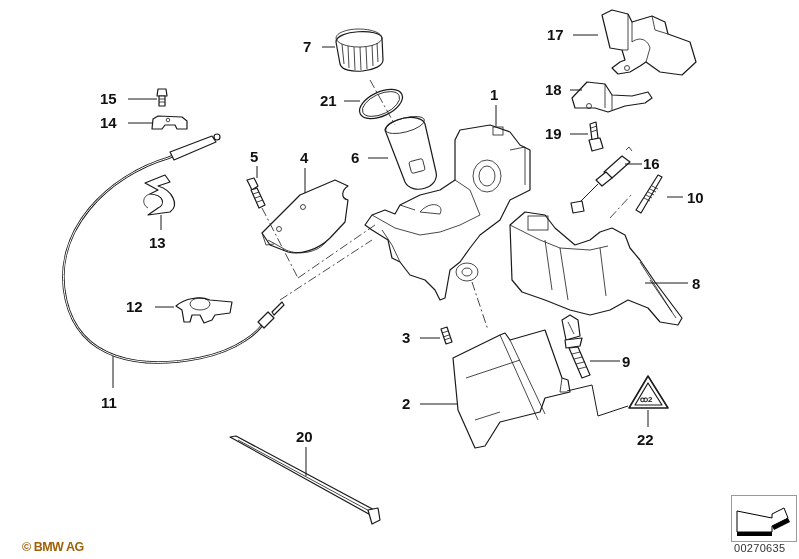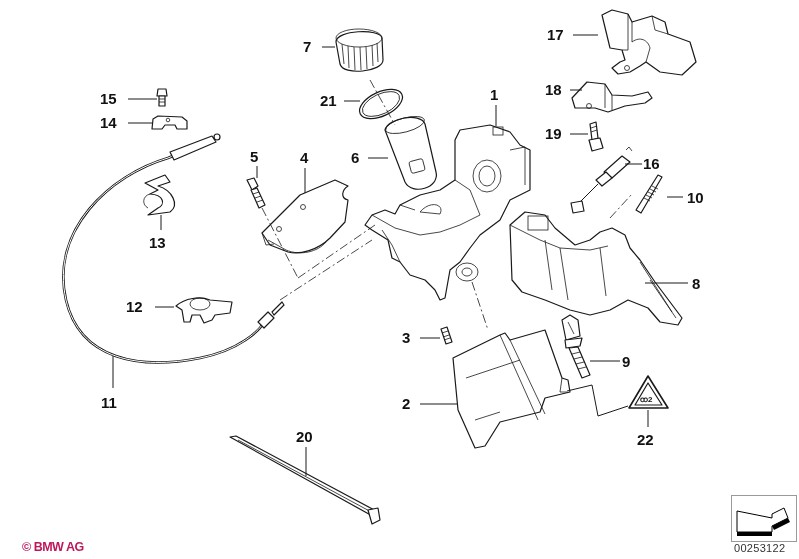--- a/index.html
+++ b/index.html
@@ -3,21 +3,21 @@
 <meta charset="utf-8">
 <style>
   html, body { margin:0; padding:0; background:#ffffff; }
   body { width:799px; height:559px; overflow:hidden; position:relative; font-family:"Liberation Sans", sans-serif; }
   #diagram { position:absolute; left:0; top:0; width:799px; height:559px; }
   .part { fill:#ffffff; stroke:#1a1a1a; stroke-width:1.2; stroke-linejoin:round; stroke-linecap:round; }
   .detail { fill:none; stroke:#1a1a1a; stroke-width:0.8; }
   .leader { stroke:#1a1a1a; stroke-width:1; fill:none; }
   .dash { stroke:#1a1a1a; stroke-width:0.8; fill:none; stroke-dasharray:9 3 2 3; }
   .callout { font-family:"Liberation Sans", sans-serif; font-weight:bold; font-size:15px; fill:#111111; }
-  .copyright { position:absolute; left:22px; top:540px; font-family:"Liberation Sans", sans-serif; font-weight:bold; font-size:12.5px; color:#be185d; letter-spacing:-0.5px; }
+  .copyright { position:absolute; left:22px; top:540px; font-family:"Liberation Sans", sans-serif; font-weight:bold; font-size:12.5px; color:#a16207; letter-spacing:-0.5px; }
   .diagram-id { position:absolute; left:734px; top:542px; font-family:"Liberation Sans", sans-serif; font-size:11px; color:#333; letter-spacing:0.3px; }
   .nav-box { position:absolute; left:731px; top:495px; width:64px; height:45px; border:1px solid #9a9a9a; background:#fff; cursor:pointer; }
 </style>
 </head>
 <body>
 
 <svg id="diagram" viewBox="0 0 799 559" xmlns="http://www.w3.org/2000/svg">
 
   <g>
     <path class="part" d="M336,42 C336,30 380,28 382,38 L383,60 C383,72 343,76 340,64 Z"></path>
@@ -217,14 +217,14 @@
 </svg>
 
 <div class="nav-box">
   <svg width="64" height="45" viewBox="0 0 64 45">
     <path d="M5,15 L5,36 L40,36 L40,30 L56,22 L52,12 L40,18 L40,22 Z" fill="#ffffff" stroke="#000" stroke-width="1"></path>
     <path d="M5,36 L40,36 L40,40 L5,40 Z" fill="#000"></path>
     <path d="M40,30 L56,22 L58,26 L42,34 Z" fill="#000"></path>
   </svg>
 </div>
 
-<div class="diagram-id">00253122</div>
+<div class="diagram-id">00270635</div>
 <div class="copyright">© BMW AG</div>
 
 </body></html>

